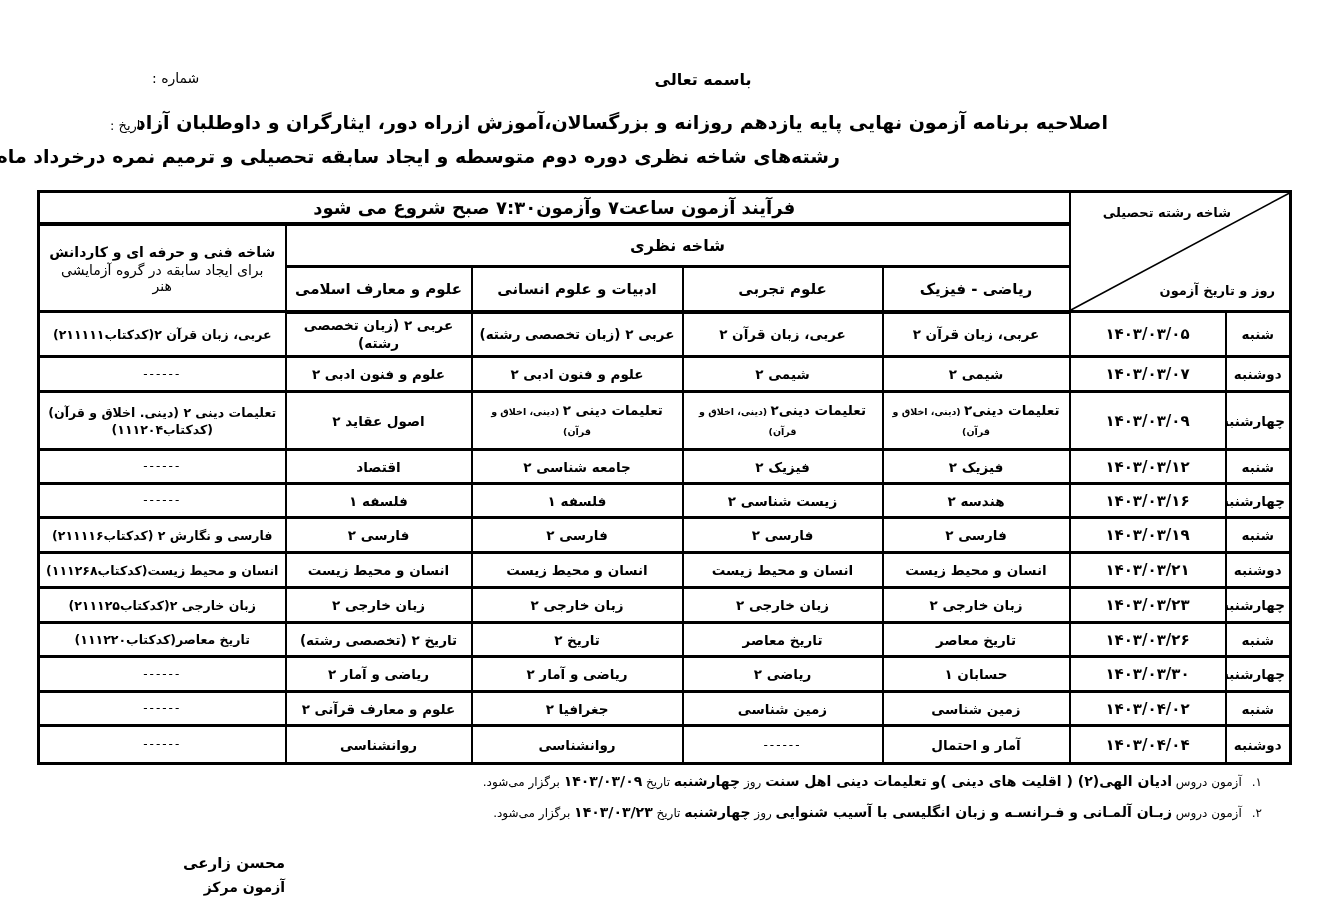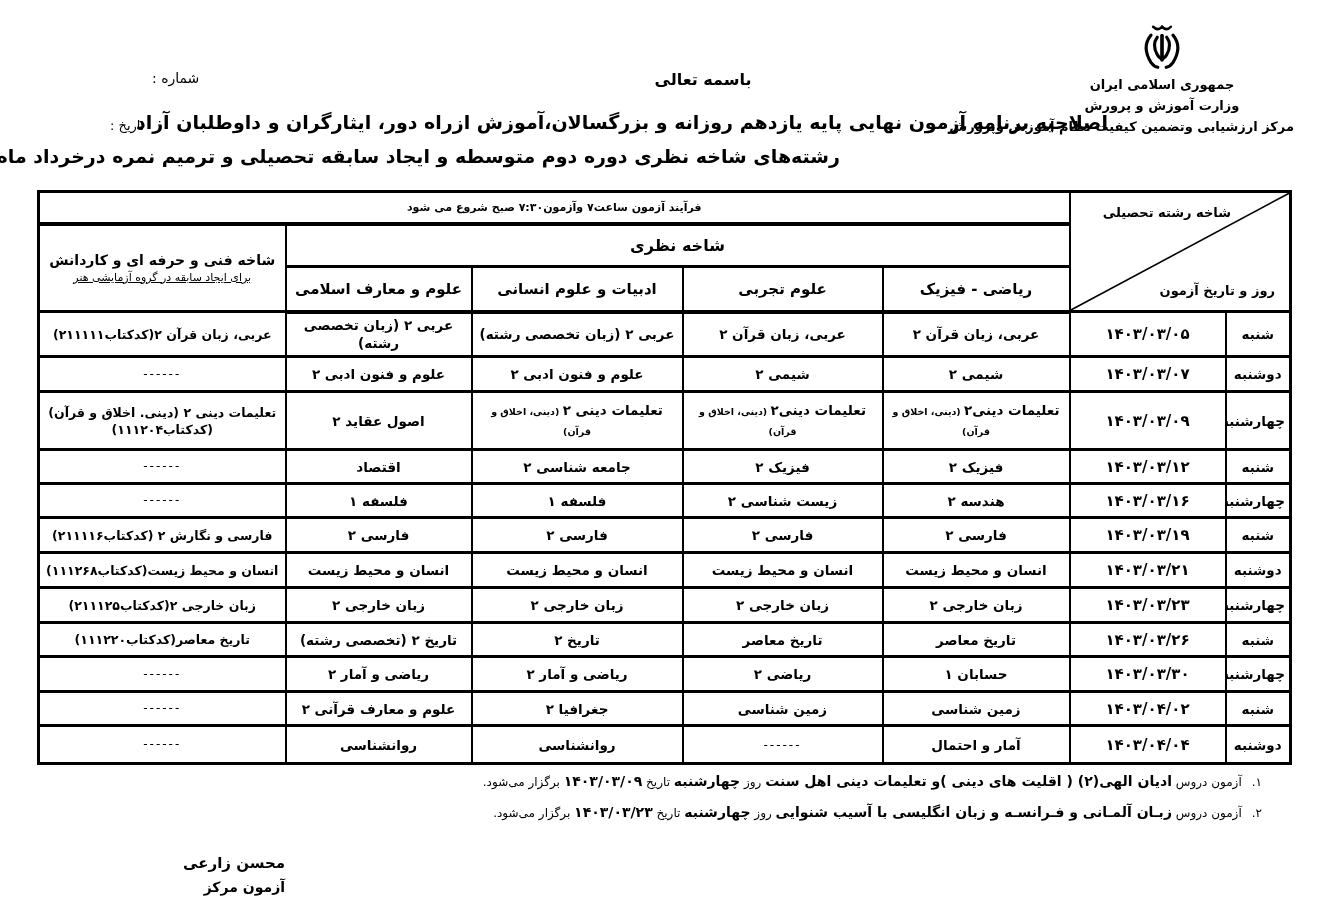--- a/index.html
+++ b/index.html
@@ -35,25 +35,25 @@
   .schedule th, .schedule td {
     border-style:solid; border-color:#000;
     border-width:3px 2px;
     text-align:center; vertical-align:middle;
     padding:1px 4px;
     overflow:hidden;
   }
   .row-process { height:32px; }
   .row-branch  { height:43px; }
   .row-cols    { height:45px; }
-  .process-cell { font-size:11px; font-weight:700; border-bottom-width:4px !important; }
+  .process-cell { font-size:18px; font-weight:700; border-bottom-width:4px !important; }
   .nazari-cell  { font-size:16px; font-weight:700; }
   .fanni-head   { font-weight:700; }
   .fanni-head .fh-title { display:block; font-size:14px; font-weight:700; line-height:20px; }
-  .fanni-head .fh-sub   { display:block; font-size:11px; font-weight:400; line-height:16px; padding:0 14px;text-decoration:underline; }
+  .fanni-head .fh-sub   { display:block; font-size:14px; font-weight:400; line-height:16px; padding:0 14px; }
   .col-head { font-size:15px; font-weight:700; border-bottom-width:4px !important; }
   
   .diag-cell { position:relative; padding:0; }
   .diag-cell svg.diag-line { position:absolute; inset:0; width:100%; height:100%; }
   .diag-top    { position:absolute; top:12px; right:58px; font-size:13px; font-weight:700; white-space:nowrap; }
   .diag-bottom { position:absolute; bottom:12px; right:14px; font-size:13px; font-weight:700; white-space:nowrap; }
 
   
   .schedule tbody tr:nth-child(1){height:45px} .schedule tbody tr:nth-child(2){height:35px}
   .schedule tbody tr:nth-child(3){height:58px} .schedule tbody tr:nth-child(4){height:34px}
@@ -77,35 +77,20 @@
   .note-bold { font-size:14px; font-weight:700; }
   .signature { position:absolute; top:851px; left:145px; width:140px; text-align:right; }
   .sig-name { display:block; font-size:15px; font-weight:700; line-height:24px; }
   .sig-role { display:block; font-size:14px; font-weight:700; line-height:24px; }
 </style>
 </head>
 <body>
 
 <div class="page">
 
-  <div class="org-block">
-    <svg class="emblem" width="52" height="52" viewBox="0 0 100 100">
-      <g stroke="#000" fill="none" stroke-linecap="round">
-        <path d="M33 13 q9 9 17 0 q9 9 17 0" stroke-width="5"></path>
-        <path d="M50 30 v47" stroke-width="7"></path>
-        <path d="M41 33 q-11 15 0 34 q4 7 9 8" stroke-width="6"></path>
-        <path d="M59 33 q11 15 0 34 q-4 7 -9 8" stroke-width="6"></path>
-        <path d="M29 29 q-19 23 0 53 q6 8 13 9" stroke-width="6"></path>
-        <path d="M71 29 q19 23 0 53 q-6 8 -13 9" stroke-width="6"></path>
-      </g>
-    </svg>
-    <span class="org-line">جمهوری اسلامی ایران</span>
-    <span class="org-line">وزارت آموزش و پرورش</span>
-    <span class="org-line">مرکز ارزشیابی وتضمین کیفیت نظام آموزش  وپرورش</span>
-  </div>
 
   <div class="besmele">باسمه تعالی</div>
   <div class="serial-label">شماره :</div>
   <div class="title1">اصلاحیه برنامه آزمون نهایی پایه یازدهم روزانه و بزرگسالان،آموزش ازراه دور، ایثارگران و داوطلبان آزاد</div>
   <div class="date-label">تاریخ :</div>
   <div class="title2">رشته‌های شاخه نظری دوره دوم متوسطه و ایجاد سابقه تحصیلی و ترمیم نمره درخرداد ماه۱۴۰۳</div>
 
   <table class="schedule">
     <colgroup>
       <col style="width:65px">

